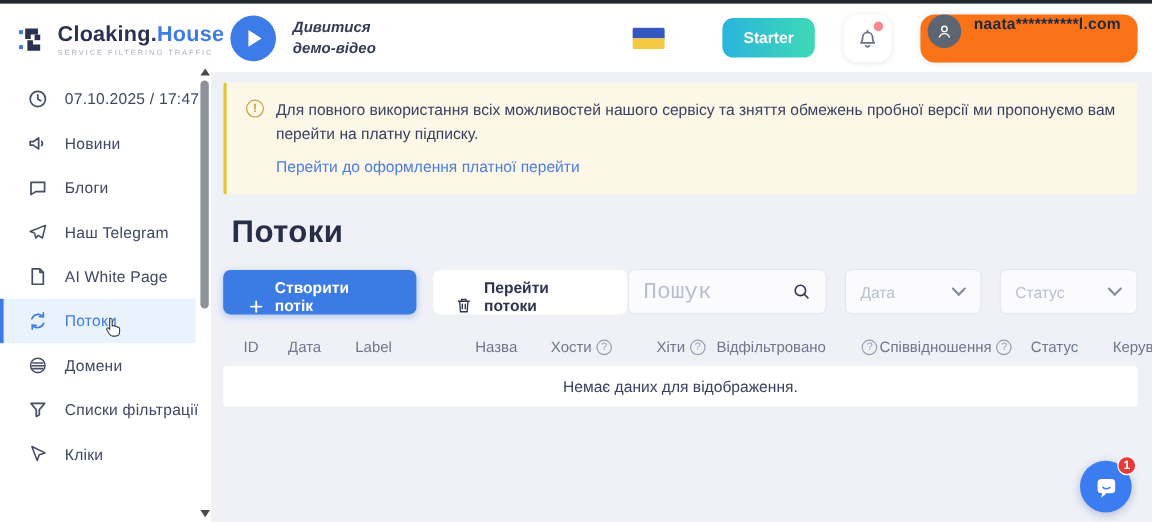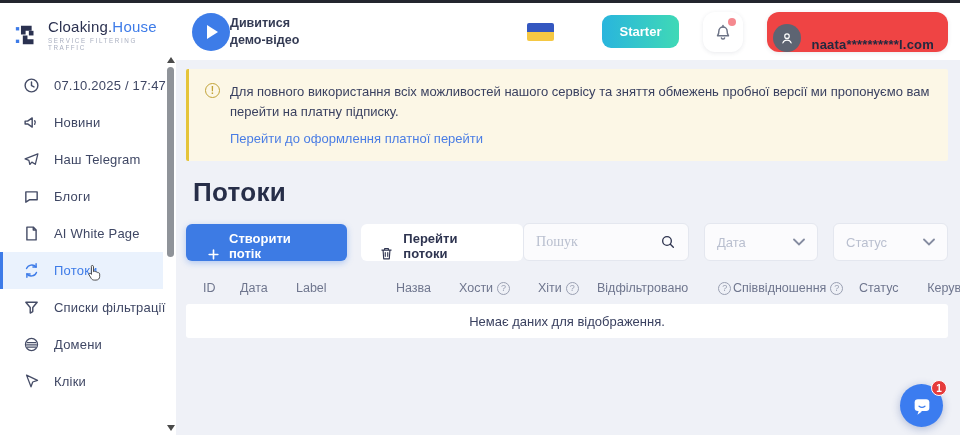--- a/index.html
+++ b/index.html
@@ -12,21 +12,21 @@
   }
   .top-strip { position:absolute; top:0; left:0; width:960px; height:3px; background:#23262f; z-index:50; }
 
   
   .sidebar {
     position:absolute; top:3px; left:0; bottom:0; width:176px;
     background:#ffffff; z-index:10;
   }
   .logo { display:flex; align-items:center; gap:8px; padding:15px 0 0 14px; }
   .logo-mark { width:26px; height:26px; flex:0 0 auto; }
-  .logo-text .brand { font-size:15px; font-weight:normal; letter-spacing:.2px; color:#2b3150; }
+  .logo-text .brand { font-size:18px; font-weight:bold; letter-spacing:.2px; color:#2b3150; }
   .logo-text .brand .accent { color:#3d7be8; }
   .logo-text .tagline { font-size:6.3px; letter-spacing:1.6px; color:#a9afc0; margin-top:2px; }
 
   .nav { margin-top:16px; }
   .nav-item {
     position:relative; display:flex; align-items:center; gap:14px;
     height:37px; padding-left:23px; cursor:pointer;
     font-size:13px; color:#3f4764; letter-spacing:.2px;
   }
   .nav-item .ni { width:17px; height:17px; flex:0 0 auto; display:flex; align-items:center; }
@@ -48,38 +48,38 @@
   
   .main { position:absolute; left:176px; top:3px; right:0; bottom:0; }
   .topbar {
     height:57px; background:#fff; display:flex; align-items:center; padding:0 12px 0 16px;
   }
   .play-btn {
     width:38px; height:38px; border-radius:50%; background:#3d7ce8; flex:0 0 auto;
     display:flex; align-items:center; justify-content:center; cursor:pointer;
   }
   .play-tri { width:0; height:0; border-top:7px solid transparent; border-bottom:7px solid transparent; border-left:11px solid #fff; margin-left:3px; }
-  .demo-label { width:84px; margin-left:0; font-size:12.5px; font-weight:bold; color:#343b54; line-height:1.3; }
+  .demo-label { width:84px; margin-left:14px; font-size:12.5px; font-weight:bold; color:#343b54; line-height:1.3;font-style:italic; }
   .topbar-spacer { flex:1; }
   .flag { width:27px; height:18px; border-radius:2px; overflow:hidden; flex:0 0 auto; margin-right:48px; }
   .flag .b { height:9px; background:#3457c0; }
   .flag .y { height:9px; background:#f5c843; }
   .plan-badge {
     padding:9px 18px; border-radius:9px; color:#fff; font-size:13px; font-weight:bold;
     background:linear-gradient(90deg,#29b5dd,#3fd9b6); cursor:pointer; margin-right:24px;
   }
   .bell-wrap {
     position:relative; width:40px; height:40px; border-radius:12px; background:#fff;
     box-shadow:0 1px 4px rgba(40,50,80,.10); display:flex; align-items:center; justify-content:center;
     cursor:pointer; margin-right:24px;
   }
   .bell-dot { position:absolute; top:6px; right:7px; width:8px; height:8px; border-radius:50%; background:#f5898f; }
   .user-pill {
-    height:40px; border-radius:12px; background:#ef4444; box-shadow:0 1px 4px rgba(40,50,80,.10);
-    display:flex; align-items:flex-end; gap:10px; padding:0 14px 0 6px; cursor:pointer;
+    height:40px; border-radius:12px; background:#f97316; box-shadow:0 1px 4px rgba(40,50,80,.10);
+    display:flex; align-items:flex-start; gap:10px; padding:0 14px 0 6px; cursor:pointer;
   }
   .avatar { width:28px; height:28px; border-radius:50%; background:#5d6472; display:flex; align-items:center; justify-content:center; }
   .user-email { font-size:13px; font-weight:bold; color:#23293f; letter-spacing:.2px; }
 
   .content { padding:9px 12px 0 10px; }
 
   .banner {
     background:#fcf7e6; border-left:3px solid #e5c439; border-radius:2px;
     padding:13px 16px 14px 16px;
   }
@@ -96,37 +96,37 @@
   .controls { display:flex; align-items:center; margin:15px 0 0 0; }
   .btn { display:flex; align-items:flex-end; gap:9px; height:37px; border-radius:6px; font-size:13px; font-weight:bold; cursor:pointer; }
   .btn-primary { background:#3d7be4; color:#fff; padding:0 21px; box-shadow:0 2px 6px rgba(61,123,228,.35); }
   .btn-light { background:#fff; color:#2e3450; padding:0 18px; margin-left:14px; }
   .controls-spacer { flex:1; }
   .field {
     height:38px; background:#fbfbfd; border:1px solid #e4e7ef; border-radius:6px;
     display:flex; align-items:center; justify-content:space-between;
     padding:0 12px; color:#b9bfcf; font-size:13px; cursor:pointer;
   }
-  .field input { border:none; outline:none; background:transparent; font-family:Liberation Serif, serif; font-size:14px; width:110px; color:#c2410c; }
+  .field input { border:none; outline:none; background:transparent; font-family:Liberation Mono, monospace; font-size:19px; width:110px; color:#c2410c; }
   .field input::placeholder { color:#b9bfcf; }
   .search-field { width:166px; margin-right:15px; }
   .date-field { width:114px; margin-right:15px; }
   .status-field { width:115px; }
   .perpage-row { margin-top:13px; }
   .perpage-field { width:122px; height:35px; }
   .perpage-field .txt { white-space:nowrap; overflow:hidden; width:82px; font-size:12.5px; }
 
   .table-head { display:flex; align-items:center; margin-top:20px; font-size:12.5px; color:#6f768e; }
   .th { display:flex; align-items:center; gap:4px; flex:0 0 auto; }
   .th.c0 { padding-left:17px; width:54px; }
   .th.c1 { width:56px; }
   .th.c2 { width:56px; }
   .th.c3 { width:63px;margin-left:44px; }
   .th.c4 { width:79px; }
-  .th.c5 { width:59px; }
+  .th.c5 { width:59px;justify-content:center; }
   .th.c6 { width:136px;gap:30px; }
   .th.c7 { width:126px; }
   .th.c8 { width:59px; }
   .th.c9 { width:80px;justify-content:center; }
   .help {
     width:13px; height:13px; border-radius:50%; border:1px solid #9aa0b2; color:#9aa0b2;
     font-size:9px; display:flex; align-items:center; justify-content:center; cursor:pointer;
   }
   .empty-row {
     margin-top:9px; height:34px; background:#fff; border-radius:3px;
@@ -177,33 +177,33 @@
       <span class="ni">
           <svg width="17" height="17" viewBox="0 0 24 24" fill="none" stroke="#454c66" stroke-width="2" stroke-linejoin="round">
             <path d="M3 10v4h3.5l6.5 4.5v-13L6.5 10H3z"></path>
             <path d="M16.5 9.5a4 4 0 010 5" stroke-linecap="round"></path>
           </svg>
         </span>
       <span>Новини</span>
     </div>
     <div class="nav-item">
       <span class="ni">
+          <svg width="17" height="17" viewBox="0 0 24 24" fill="none" stroke="#454c66" stroke-width="2" stroke-linejoin="round">
+            <path d="M4 5.5h16v11H9.5L4 20V5.5z"></path>
+          </svg>
+        </span>
+      <span>Блоги</span>
+    </div>
+    <div class="nav-item">
+      <span class="ni">
           <svg width="17" height="17" viewBox="0 0 24 24" fill="none" stroke="#454c66" stroke-width="1.8" stroke-linejoin="round">
             <path d="M21 4L3 11.2l5.3 1.9L9.6 19l2.9-3.3 4.9 3.1L21 4z"></path>
           </svg>
         </span>
       <span>Наш Telegram</span>
-    </div>
-    <div class="nav-item">
-      <span class="ni">
-          <svg width="17" height="17" viewBox="0 0 24 24" fill="none" stroke="#454c66" stroke-width="2" stroke-linejoin="round">
-            <path d="M4 5.5h16v11H9.5L4 20V5.5z"></path>
-          </svg>
-        </span>
-      <span>Блоги</span>
     </div>
     <div class="nav-item">
       <span class="ni">
           <svg width="17" height="17" viewBox="0 0 24 24" fill="none" stroke="#454c66" stroke-width="2" stroke-linejoin="round">
             <path d="M5.5 3h9l4 4v14h-13V3z"></path>
             <path d="M14.5 3v4h4"></path>
           </svg>
         </span>
       <span>AI White Page</span>
     </div>
@@ -212,34 +212,34 @@
           <svg width="17" height="17" viewBox="0 0 24 24" fill="none" stroke="#3d7be8" stroke-width="2" stroke-linecap="round">
             <path d="M18.5 7A8 8 0 005 9.3M5.5 17a8 8 0 0013.5-2.3"></path>
             <path d="M18.5 2.5V7H14"></path>
             <path d="M5.5 21.5V17H10"></path>
           </svg>
         </span>
       <span>Потоки</span>
     </div>
     <div class="nav-item">
       <span class="ni">
-          <svg width="17" height="17" viewBox="0 0 24 24" fill="none" stroke="#454c66" stroke-width="2" stroke-linejoin="round">
-            <path d="M4 4.5h16L13.8 12v5.8l-3.6 2V12L4 4.5z"></path>
-          </svg>
-        </span>
-      <span>Списки фільтрації</span>
-    </div>
-    <div class="nav-item">
-      <span class="ni">
           <svg width="17" height="17" viewBox="0 0 24 24" fill="none" stroke="#454c66" stroke-width="1.8">
             <circle cx="12" cy="12" r="8.5"></circle>
             <path d="M5.5 9.2h13M4.5 12.5h15M5.5 15.8h13"></path>
           </svg>
         </span>
       <span>Домени</span>
+    </div>
+    <div class="nav-item">
+      <span class="ni">
+          <svg width="17" height="17" viewBox="0 0 24 24" fill="none" stroke="#454c66" stroke-width="2" stroke-linejoin="round">
+            <path d="M4 4.5h16L13.8 12v5.8l-3.6 2V12L4 4.5z"></path>
+          </svg>
+        </span>
+      <span>Списки фільтрації</span>
     </div>
     <div class="nav-item">
       <span class="ni">
           <svg width="17" height="17" viewBox="0 0 24 24" fill="none" stroke="#454c66" stroke-width="1.8" stroke-linejoin="round">
             <path d="M5 3l6.3 16.5 2.4-6.8 6.8-2.2L5 3z"></path>
           </svg>
         </span>
       <span>Кліки</span>
     </div>
   </div>

